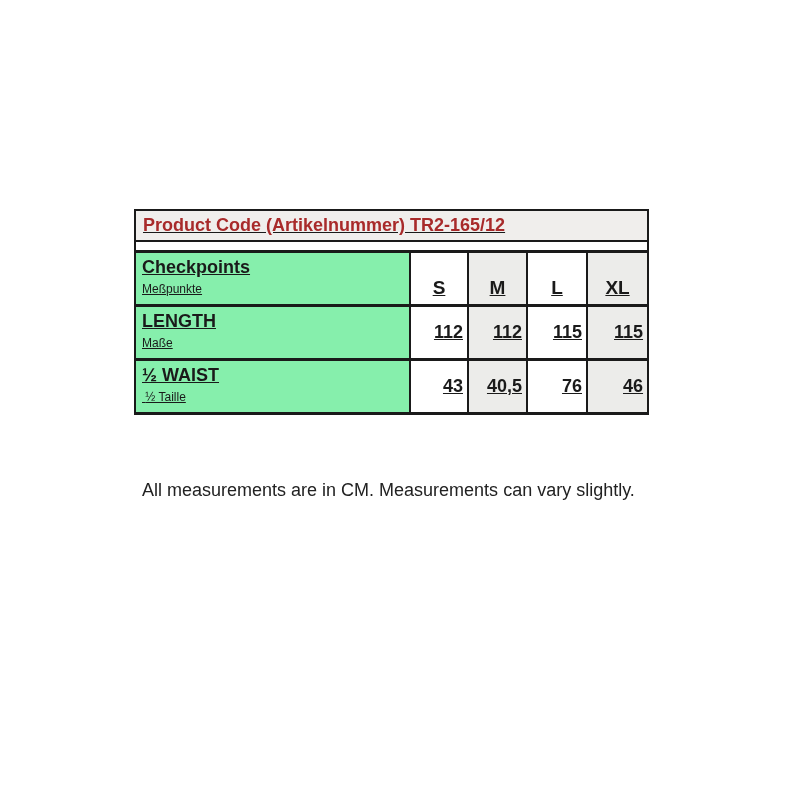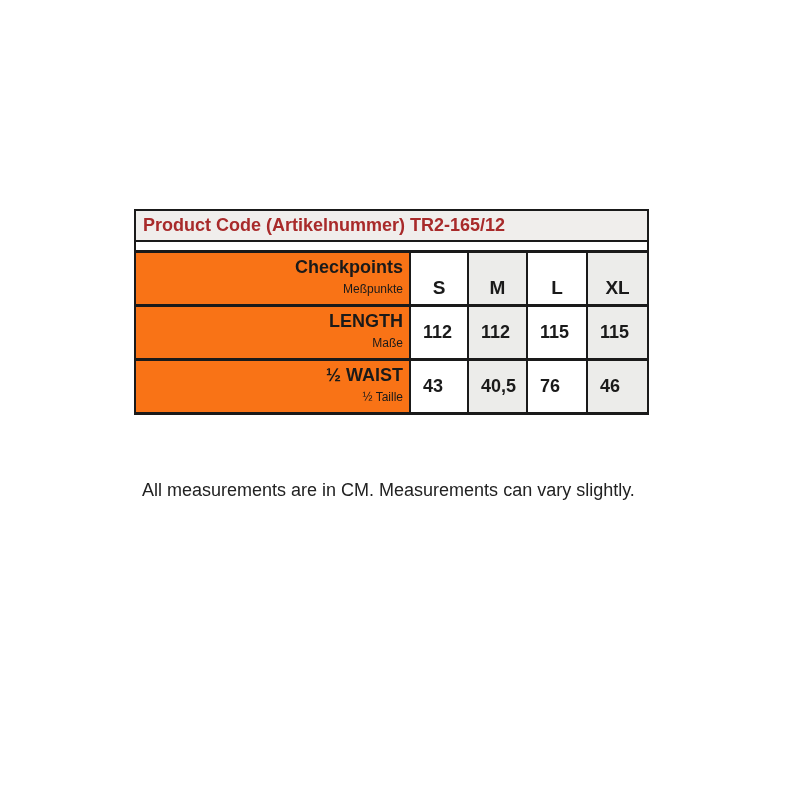--- a/index.html
+++ b/index.html
@@ -16,20 +16,21 @@
     color: #1a1a1a;
     overflow: hidden;
   }
   table.size-chart {
     position: absolute;
     left: 134px;
     top: 209px;
     width: 513px;
     border-collapse: collapse;
     table-layout: fixed;
+    text-decoration: underline;
   }
   table.size-chart td {
     border: 2px solid #1a1a1a;
     box-sizing: border-box;
   }
   
   tr.head-row td,
   tr.data-row td {
     border-bottom-width: 3px;
   }
@@ -46,22 +47,22 @@
     vertical-align: middle;
     white-space: nowrap;
     overflow: hidden;
   }
   tr.gap-row td {
     height: 10px;
     padding: 0;
     background: #ffffff;
   }
   td.label-cell {
-    background: #f97316;
-    text-align: right;
+    background: #86efac;
+    text-align: left;
     padding: 3px 6px 4px 6px;
     vertical-align: middle;
     margin-left: 18px;
   }
   .lbl-en {
     display: block;
     font-weight: bold;
     font-size: 18px;
     line-height: 22px;
     white-space: pre-wrap;
@@ -82,25 +83,25 @@
     vertical-align: bottom;
     font-weight: bold;
     font-size: 19px;
     padding: 0 0 5px 0;
   }
   tr.data-row td {
     height: 44px;
   }
   td.val-cell {
     background: #ffffff;
-    text-align: left;
+    text-align: right;
     vertical-align: middle;
     font-weight: bold;
     font-size: 18px;
-    padding: 12px;
+    padding: 4px;
   }
   td.shaded {
     background: #ececea;
   }
   .footnote {
     position: absolute;
     left: 142px;
     top: 477px;
     font-size: 18px;
     line-height: 27px;

